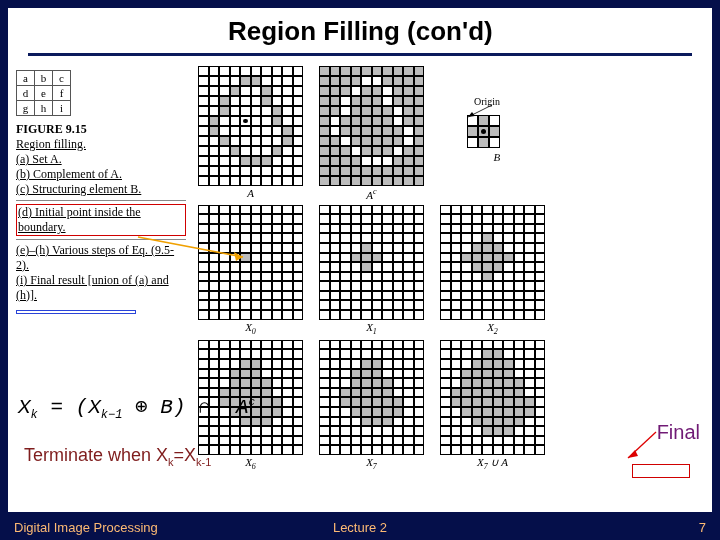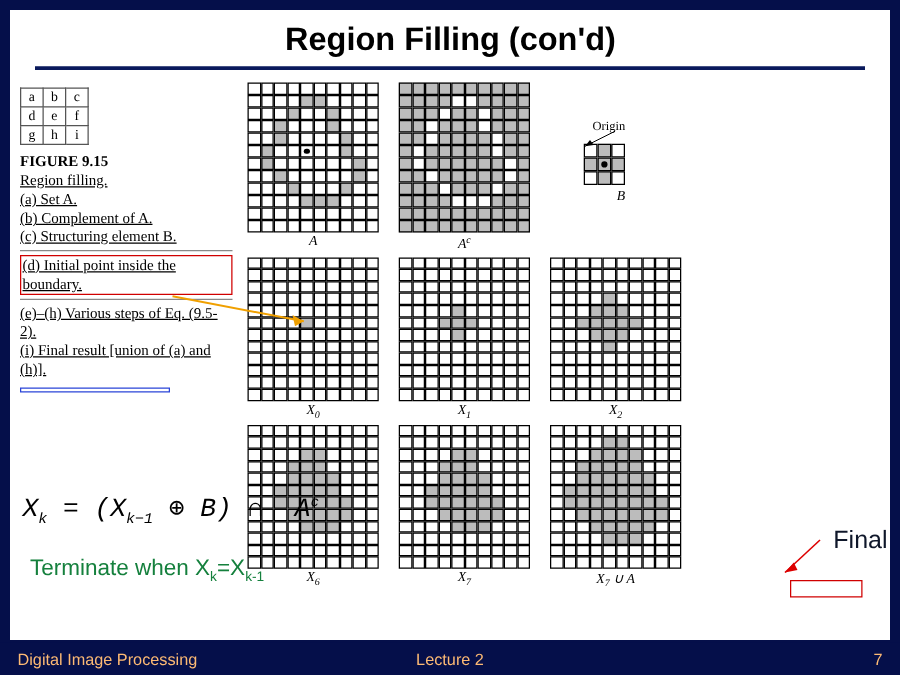--- a/index.html
+++ b/index.html
@@ -34,23 +34,23 @@
   .cell { border: 0.5px solid #000; }
   .fill { background: #bcbcbc; }
   .dot { background:#000; border-radius:50%; width:60%; height:60%; margin:auto; }
   .cell.center { display:flex; align-items:center; justify-content:center; }
   .glabel { font-size: 11px; font-style: italic; font-family:'Times New Roman',serif; margin-top:1px; }
   .sub { font-size:8px; vertical-align: sub; }
   .origin-label { font-size:10px; font-family:'Times New Roman',serif; }
   .eqn { position:absolute; left: 10px; bottom: 60px; font-family:Liberation Mono, monospace; font-size: 21px; font-style: italic; }
   .eqn .sup { font-size:11px; vertical-align: super; font-style:italic; }
   .eqn .sb { font-size:12px; vertical-align: sub; font-style:italic; }
-  .terminate { position:absolute; left: 16px; bottom: 14px; font-size: 18px; color:#15803d; }
+  .terminate { position:absolute; left: 16px; bottom: 14px; font-size: 18px; color:#7f1d1d; }
   .terminate .sb2 { font-size: 11px; vertical-align: sub; }
-  .final { position:absolute; right: 2px; bottom: 38px; font-size: 20px; color:#0f172a; }
+  .final { position:absolute; right: 12px; bottom: 38px; font-size: 20px; color:#701a75; }
   .footer { position:absolute; left:0; right:0; bottom:0; height:26px; background:#050f4a; color:#fdba74; font-size:13px; display:flex; align-items:center; padding: 0 14px; justify-content:space-between; }
   .footer .mid { position:absolute; left:50%; transform:translateX(-50%); }
   .arrow { position:absolute; pointer-events:none; }
   .hr-thin { border:none; border-top:1px solid #888; margin:3px 0; }
   .union-box { position:absolute; border:1.5px solid #d00000; }
 </style>
 </head>
 <body>
 
 <div class="slide">

